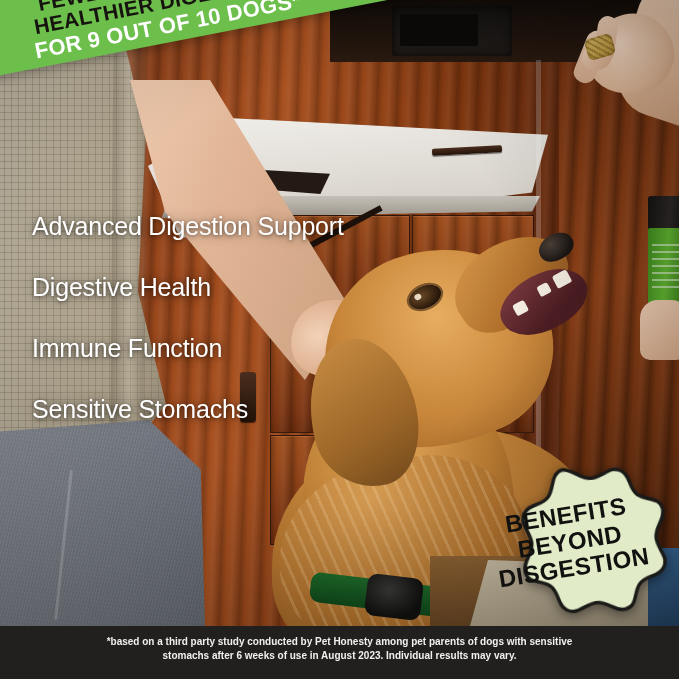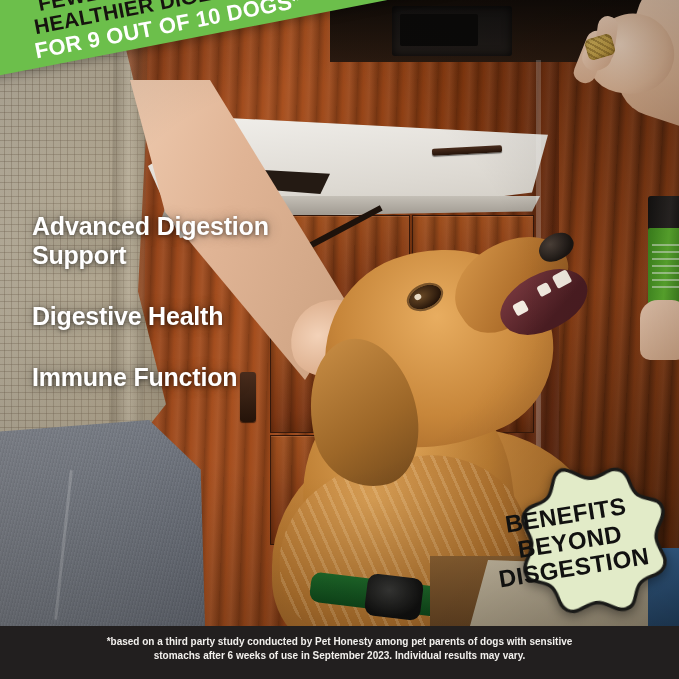--- a/index.html
+++ b/index.html
@@ -307,21 +307,21 @@
   }
   .bl1{color:#16130f;}
   .bl2{color:#16130f;padding-left:100px;}
   .bl3{color:#ffffff;padding-left:96px;font-size:22px;}
 
   
   .benefits{
     position:absolute;left:32px;top:212px;width:330px;
   }
   .benefit{
-    color:#ffffff;font-size:25px;font-weight:700;line-height:1.16;
+    color:#ffffff;font-size:25px;font-weight:400;line-height:1.16;
     margin-bottom:32px;
     text-shadow:0 1px 4px rgba(0,0,0,.55), 0 0 14px rgba(0,0,0,.35);
     letter-spacing:-.2px;
   }
 
   
   .badge{
     position:absolute;left:470px;top:444px;width:200px;height:196px;
     transform:rotate(-5deg);
   }
@@ -432,20 +432,21 @@
   <div class="banner-text">
     <div class="bl bl1">FEWER TUMMY TROUBLES &amp;</div>
     <div class="bl bl2">HEALTHIER DIGESTION DIGESTION</div>
     <div class="bl bl3">FOR 9 OUT OF 10 DOGS*</div>
   </div>
 
   <div class="benefits">
     <div class="benefit">Advanced Digestion Support</div>
     <div class="benefit">Digestive Health</div>
     <div class="benefit">Immune Function</div>
+    <div class="benefit">Sensitive Stomachs</div>
   </div>
 
   <div class="badge">
     <svg viewBox="0 0 200 200" xmlns="http://www.w3.org/2000/svg">
       <path d="M100 4
         C112 4 118 16 130 15 C142 14 150 4 160 10
         C170 16 166 29 175 36 C184 43 197 40 199 52
         C201 64 189 70 190 82 C191 94 201 102 195 112
         C189 122 176 118 169 127 C162 136 165 149 153 151
         C141 153 135 141 123 142 C111 143 103 153 93 147
@@ -454,16 +455,16 @@
         C64 35 77 39 84 30 C91 21 88 8 100 4 Z" transform="translate(-2 22) scale(1.0)" fill="#e2ebc8" stroke="#1a1a18" stroke-width="3.5" stroke-linejoin="round"></path>
     </svg>
     <div class="badge-text">
       <div class="badge-line">BENEFITS</div>
       <div class="badge-line">BEYOND</div>
       <div class="badge-line">DISGESTION</div>
     </div>
   </div>
 
   <div class="footer">
-    <div class="footnote">*based on a third party study conducted by Pet Honesty among pet parents of dogs with sensitive stomachs after 6 weeks of use in September 2023. Individual results may vary.</div>
+    <div class="footnote">*based on a third party study conducted by Pet Honesty among pet parents of dogs with sensitive stomachs after 6 weeks of use in August 2023. Individual results may vary.</div>
   </div>
 
 </div>
 
 </body></html>

